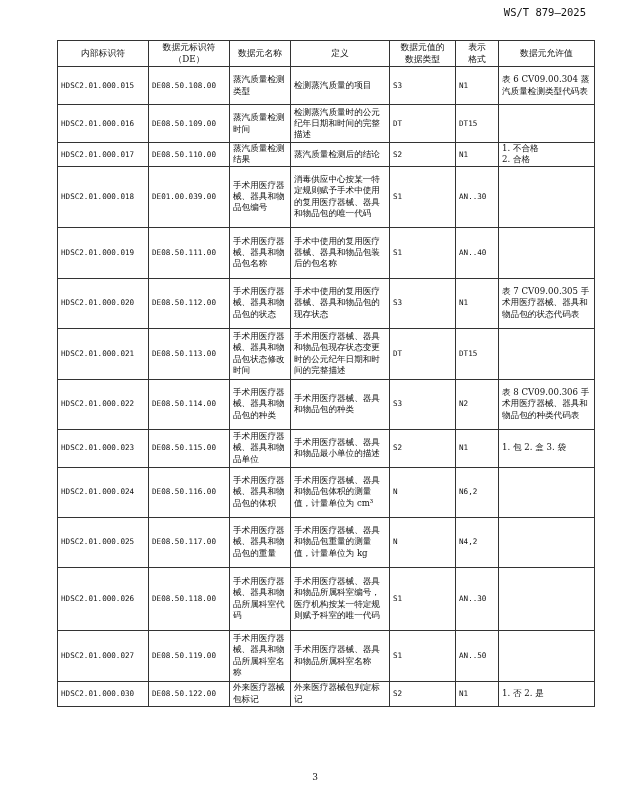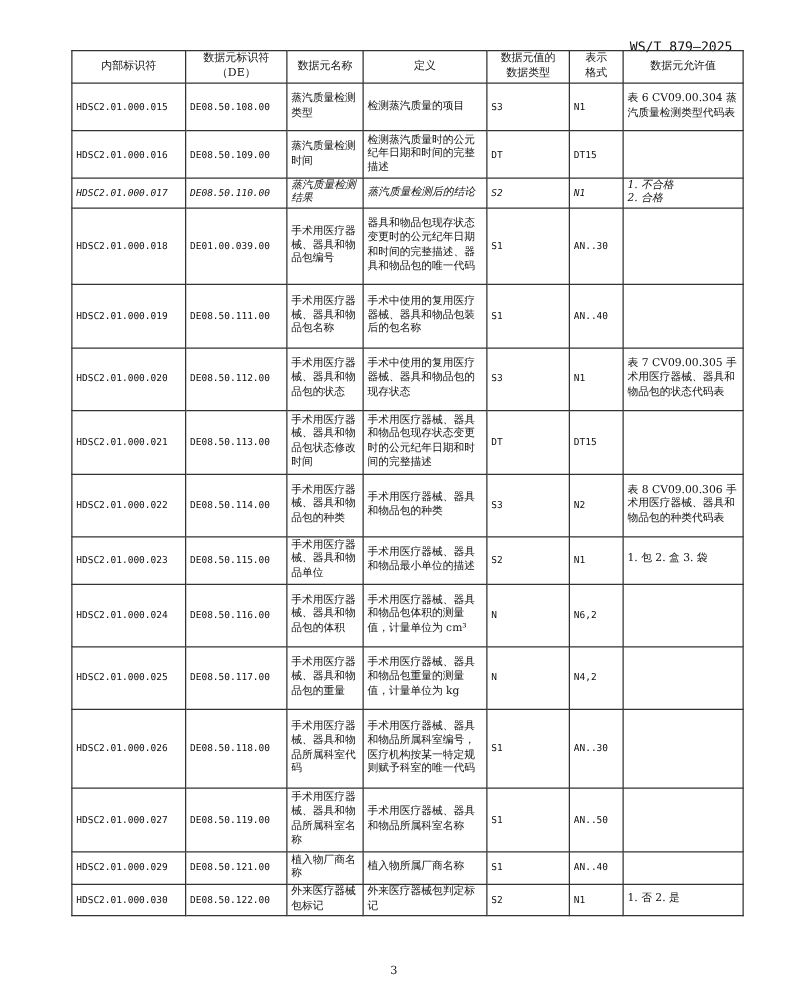--- a/index.html
+++ b/index.html
@@ -1,18 +1,18 @@
 <!DOCTYPE html>
 <html><head>
 <meta charset="utf-8">
 <style>
   html, body { margin:0; padding:0; background:#ffffff; }
   body { width:630px; height:792px; position:relative; overflow:hidden;
          font-family:"DejaVu Serif","Liberation Serif",serif; color:#111; }
-  .std-code { position:absolute; top:32px; right:44px; font-family:"DejaVu Sans Mono","Liberation Mono",monospace;
+  .std-code { position:absolute; top:6px; right:44px; font-family:"DejaVu Sans Mono","Liberation Mono",monospace;
               font-size:10.5px; letter-spacing:0px; }
   table.de { position:absolute; left:57px; top:40px; width:537px; border-collapse:collapse;
              border:1.2px solid #222; table-layout:fixed; }
   table.de th, table.de td { border:0.8px solid #333; font-size:8.6px; line-height:11.3px;
              padding:0 3px; vertical-align:middle; text-align:left; overflow:hidden; }
   table.de th { text-align:center; font-weight:normal; height:25px; font-size:8.8px; }
   table.de td.mono { font-family:"DejaVu Sans Mono","Liberation Mono",monospace; font-size:7.6px; text-align:left; white-space:nowrap; }
   table.de td.small-mono { font-family:"DejaVu Sans Mono","Liberation Mono",monospace; font-size:7.6px;margin-left:25px; }
   .page-num { position:absolute; top:772px; left:0; width:630px; text-align:center; font-size:9px; }
   .br { display:block; }
@@ -57,34 +57,34 @@
       </tr>
       <tr style="height: 38px;">
         <td class="mono">HDSC2.01.000.016</td>
         <td class="mono">DE08.50.109.00</td>
         <td>蒸汽质量检测时间</td>
         <td>检测蒸汽质量时的公元纪年日期和时间的完整描述</td>
         <td class="small-mono">DT</td>
         <td class="small-mono">DT15</td>
         <td></td>
       </tr>
-      <tr style="height: 15px; font-style: italic;">
+      <tr style="height: 15px;">
         <td class="mono">HDSC2.01.000.017</td>
         <td class="mono">DE08.50.110.00</td>
         <td>蒸汽质量检测结果</td>
         <td>蒸汽质量检测后的结论</td>
         <td class="small-mono">S2</td>
         <td class="small-mono">N1</td>
         <td>1. 不合格<br>2. 合格</td>
       </tr>
       <tr style="height: 61px;">
         <td class="mono">HDSC2.01.000.018</td>
         <td class="mono">DE01.00.039.00</td>
         <td>手术用医疗器械、器具和物品包编号</td>
-        <td>器具和物品包现存状态变更时的公元纪年日期和时间的完整描述、器具和物品包的唯一代码</td>
+        <td>消毒供应中心按某一特定规则赋予手术中使用的复用医疗器械、器具和物品包的唯一代码</td>
         <td class="small-mono">S1</td>
         <td class="small-mono">AN..30</td>
         <td></td>
       </tr>
       <tr style="height: 51px;">
         <td class="mono">HDSC2.01.000.019</td>
         <td class="mono">DE08.50.111.00</td>
         <td>手术用医疗器械、器具和物品包名称</td>
         <td>手术中使用的复用医疗器械、器具和物品包装后的包名称</td>
         <td class="small-mono">S1</td>
@@ -156,29 +156,20 @@
       </tr>
       <tr style="height: 51px;">
         <td class="mono">HDSC2.01.000.027</td>
         <td class="mono">DE08.50.119.00</td>
         <td>手术用医疗器械、器具和物品所属科室名称</td>
         <td>手术用医疗器械、器具和物品所属科室名称</td>
         <td class="small-mono">S1</td>
         <td class="small-mono">AN..50</td>
         <td></td>
       </tr>
-      <tr style="height: 26px;">
-        <td class="mono">HDSC2.01.000.029</td>
-        <td class="mono">DE08.50.121.00</td>
-        <td>植入物厂商名称</td>
-        <td>植入物所属厂商名称</td>
-        <td class="small-mono">S1</td>
-        <td class="small-mono">AN..40</td>
-        <td></td>
-      </tr>
       <tr style="height: 25px;">
         <td class="mono">HDSC2.01.000.030</td>
         <td class="mono">DE08.50.122.00</td>
         <td>外来医疗器械包标记</td>
         <td>外来医疗器械包判定标记</td>
         <td class="small-mono">S2</td>
         <td class="small-mono">N1</td>
         <td>1. 否 2. 是</td>
       </tr>
     </tbody>

